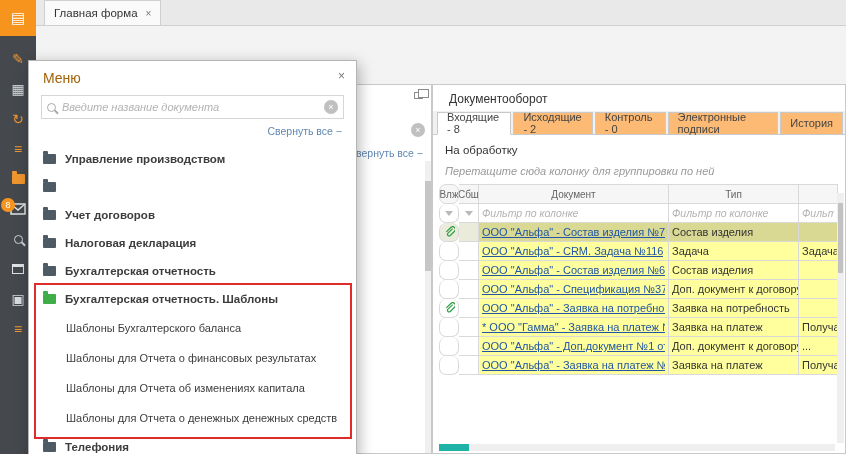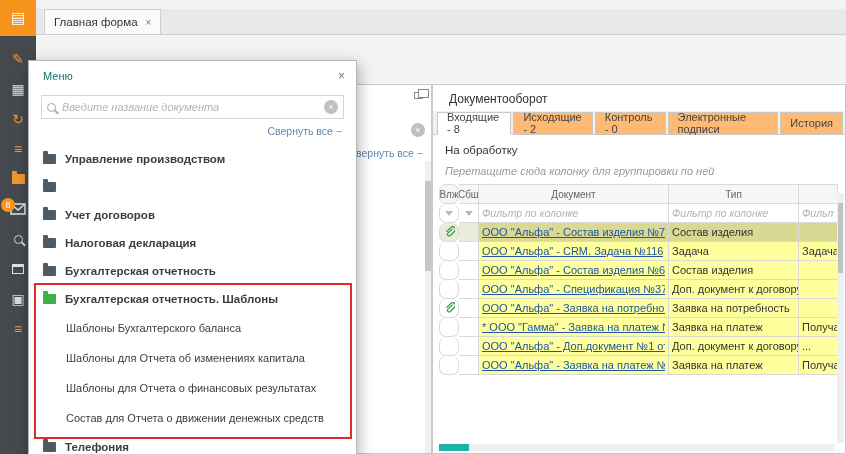--- a/index.html
+++ b/index.html
@@ -21,21 +21,21 @@
   .sico::after { content:""; position:absolute; width:5px; height:1.5px; background:#cfd4d9;
                  transform:rotate(45deg); right:-4px; bottom:-2px; }
   .cal { width:12px; height:10px; border:1.5px solid #dfe3e6; border-top:3px solid #dfe3e6; display:inline-block; }
   .fico { width:13px; height:10px; background:#f0962f; position:relative; border-radius:1px; display:inline-block; flex:none; }
   .fico::before { content:""; position:absolute; top:-3px; left:0; width:5px; height:3px; background:inherit; border-radius:1px 1px 0 0; }
   .fico.dark { background:#4e5a64; }
   .fico.open { background:#3fae49; }
 
   
   .tabstrip { position:absolute; left:36px; top:0; right:0; height:26px; background:#e9e9e9;
-              border-bottom:1px solid #cfcfcf; display:flex; align-items:flex-end; z-index:2;margin-top:9px; }
+              border-bottom:1px solid #cfcfcf; display:flex; align-items:flex-end; z-index:2; }
   .tab { height:25px; margin-left:8px; background:#fafafa; border:1px solid #cfcfcf; border-bottom:none;
          display:flex; align-items:center; padding:0 9px; font-size:11.5px; color:#333; cursor:pointer; }
   .tab .x { margin-left:8px; color:#777; font-size:10px; cursor:pointer; }
 
   
   .midpanel { position:absolute; left:340px; top:84px; width:92px; bottom:0; background:#fff;
               border:1px solid #c9c9c9; z-index:2; }
   .dock-ico { position:absolute; right:8px; top:7px; width:9px; height:7px; border:1px solid #8a8a8a; cursor:pointer; }
   .dock-ico::after { content:""; position:absolute; left:3px; top:-4px; width:9px; height:7px;
                      border:1px solid #8a8a8a; background:#fff; }
@@ -78,21 +78,21 @@
   .funnel { width:0; height:0; border-left:4px solid transparent; border-right:4px solid transparent;
             border-top:5px solid #b9b9b9; display:inline-block; cursor:pointer; }
   .df-vscroll { position:absolute; right:1px; top:108px; bottom:10px; width:7px; background:#efefef; }
   .df-vscroll .thumb { margin:10px 1px 0; height:70px; background:#c2c2c2; }
   .df-hscroll { position:absolute; left:6px; right:10px; bottom:2px; height:7px; background:#efefef; }
   .df-hscroll .thumb { width:30px; height:7px; background:#1fb3a8; }
 
   
   .menu-popup { position:absolute; left:28px; top:60px; width:329px; height:400px; background:#fff;
                 border:1px solid #b5b5b5; box-shadow:2px 4px 14px rgba(0,0,0,.3); z-index:20; }
-  .mp-title { position:absolute; left:14px; top:9px; font-size:11px; color:#0f766e; }
+  .mp-title { position:absolute; left:14px; top:9px; font-size:14px; color:#a16207; }
   .mp-close { position:absolute; right:11px; top:8px; font-size:12px; color:#777; cursor:pointer; }
   .mp-search { position:absolute; left:12px; right:12px; top:34px; height:24px; border:1px solid #d6d6d6;
                background:#fff; display:flex; align-items:center; padding:0 5px; gap:6px; }
   .mp-search .sico { border-color:#a9a9a9; }
   .mp-search .sico::after { background:#a9a9a9; }
   .mp-search input { flex:1; border:none; outline:none; font-size:11px; color:#444;
                      font-family:"Liberation Sans","DejaVu Sans",sans-serif; }
   .mp-search input::placeholder { font-style:italic; color:#b3b3b3; }
   .mp-collapse { position:absolute; right:14px; top:64px; font-size:10.5px; color:#5f87b0; cursor:pointer; }
   .mp-list { position:absolute; left:0; right:0; top:84px; }
@@ -332,23 +332,23 @@
       </div>
       <div class="mfolder">
         <span class="fico dark"></span>
         <span>Бухгалтерская отчетность</span>
       </div>
       <div class="mfolder">
         <span class="fico open"></span>
         <span>Бухгалтерская отчетность. Шаблоны</span>
       </div>
       <div class="mchild">Шаблоны Бухгалтерского баланса</div>
+      <div class="mchild">Шаблоны для Отчета о финансовых результатах</div>
       <div class="mchild">Шаблоны для Отчета об изменениях капитала</div>
-      <div class="mchild">Шаблоны для Отчета о финансовых результатах</div>
-      <div class="mchild">Состав для Отчета о движении денежных средств</div>
+      <div class="mchild">Шаблоны для Отчета о денежных денежных средств</div>
       <div class="mfolder">
         <span class="fico dark"></span>
         <span>Телефония</span>
       </div>
     </div>
 
     <div class="annotation"></div>
   </div>
 
 </div>

